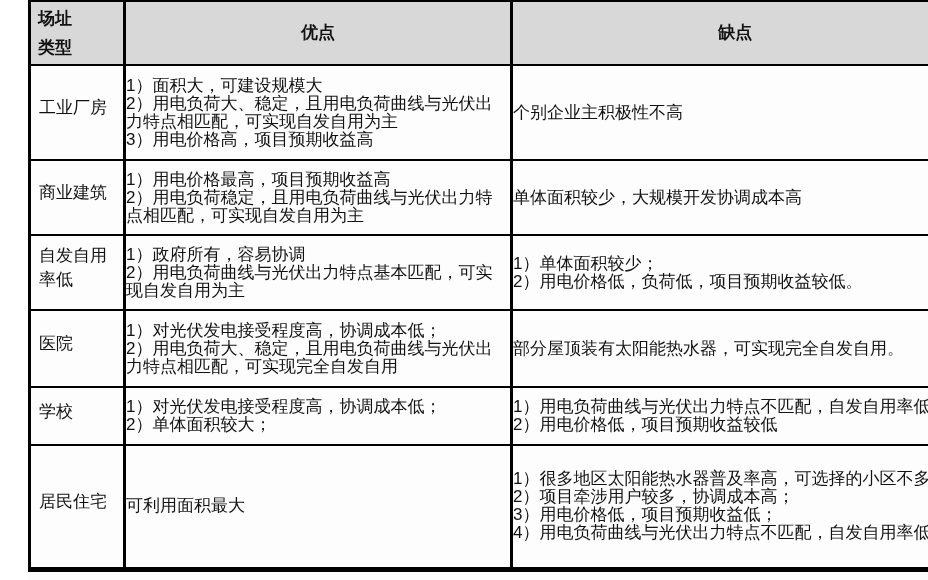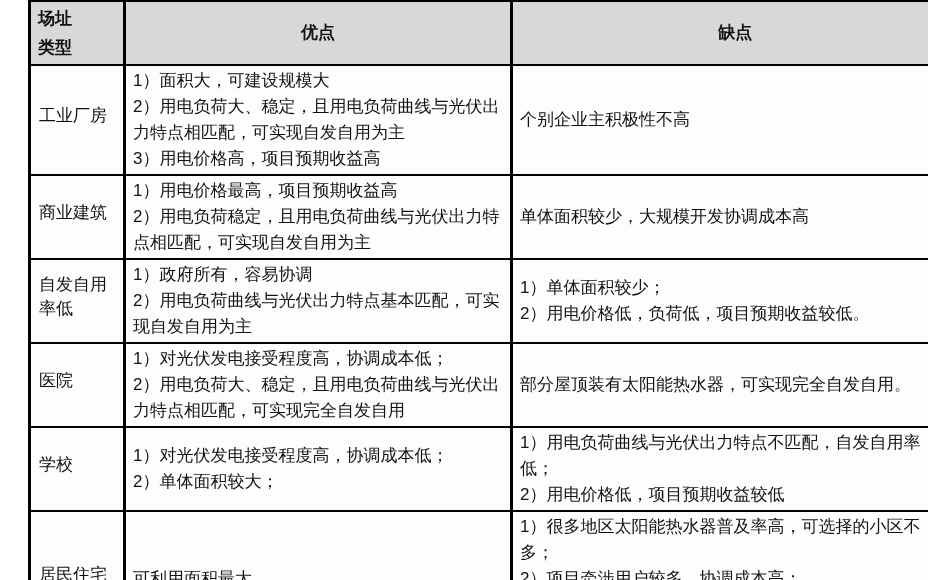--- a/index.html
+++ b/index.html
@@ -53,22 +53,22 @@
   }
   table.site-table th.h-type {
     text-align: left;
     padding: 2px 8px 2px 7px;
     line-height: 29px;
   }
 
   
   table.site-table td {
     font-size: 17px;
-    line-height: 26px;
-    padding: 2px 6px 2px 7px;
+    line-height: 18px;
+    padding: 2px 6px 2px 0;
   }
   table.site-table td.t-type {
     padding: 2px 9px 11px 8px;
     line-height: 24px;
   }
   tbody tr:nth-child(1) { height: 95px; }
   tbody tr:nth-child(2) { height: 75px; }
   tbody tr:nth-child(3) { height: 75px; }
   tbody tr:nth-child(4) { height: 77px; }
   tbody tr:nth-child(5) { height: 58px; }

